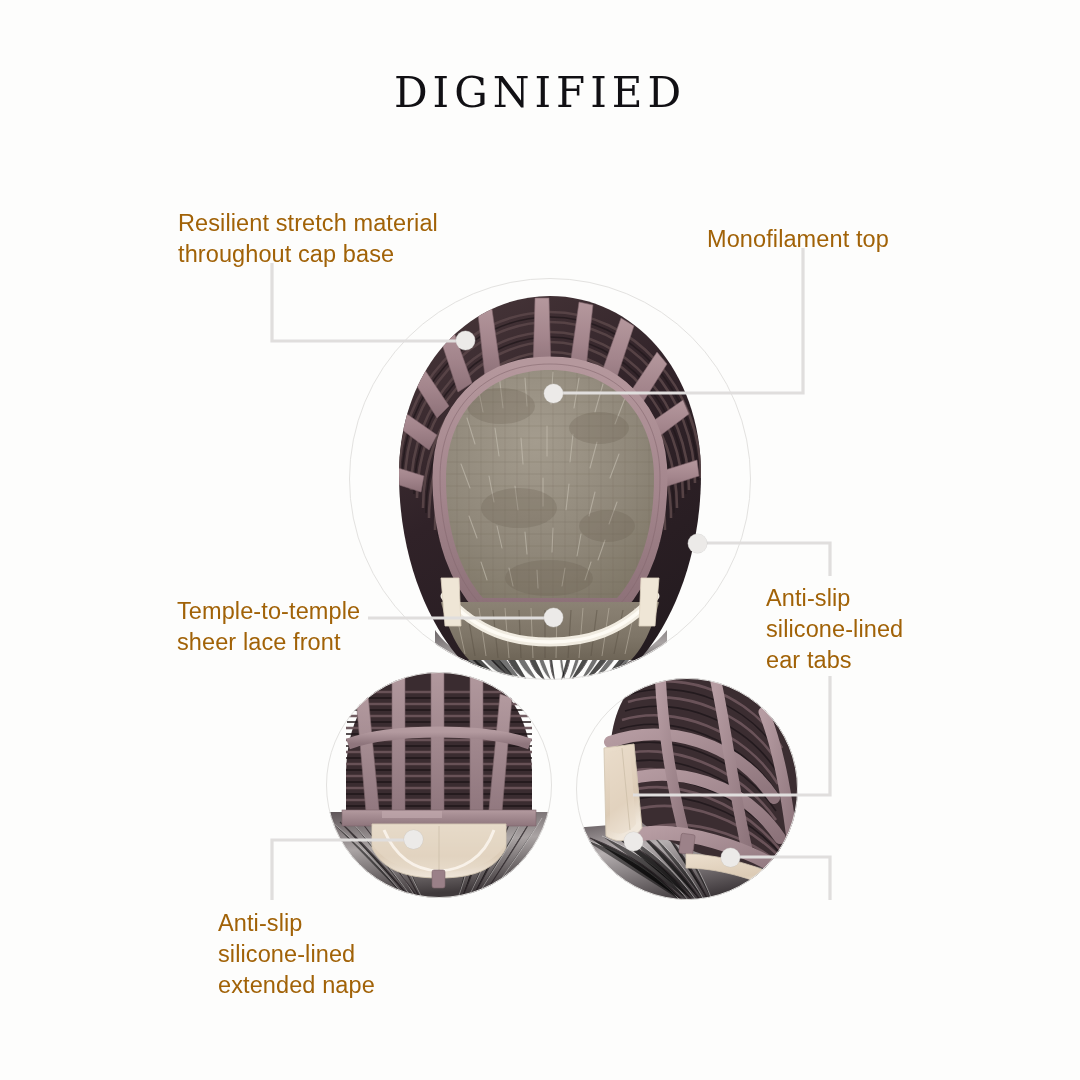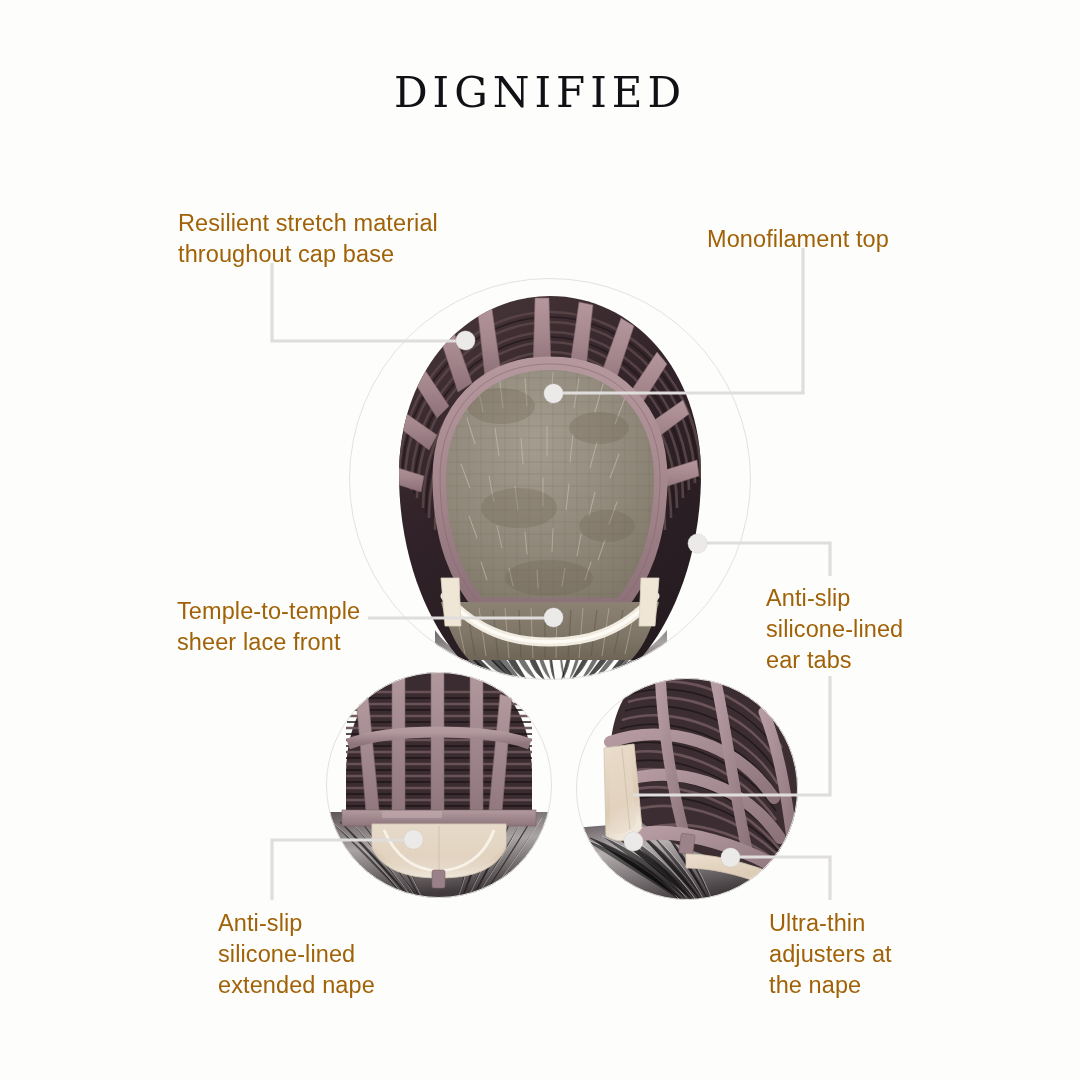--- a/index.html
+++ b/index.html
@@ -556,17 +556,14 @@
 throughout cap base</div>
   <div class="label" id="label-mono">Monofilament top</div>
   <div class="label" id="label-lace">Temple-to-temple
 sheer lace front</div>
   <div class="label" id="label-eartabs">Anti-slip
 silicone-lined
 ear tabs</div>
   <div class="label" id="label-nape">Anti-slip
 silicone-lined
 extended nape</div>
-  <div class="label" id="label-adjusters">Ultra-thin
-adjusters at
-the nape</div>
 
 </div>
 
 </body></html>

